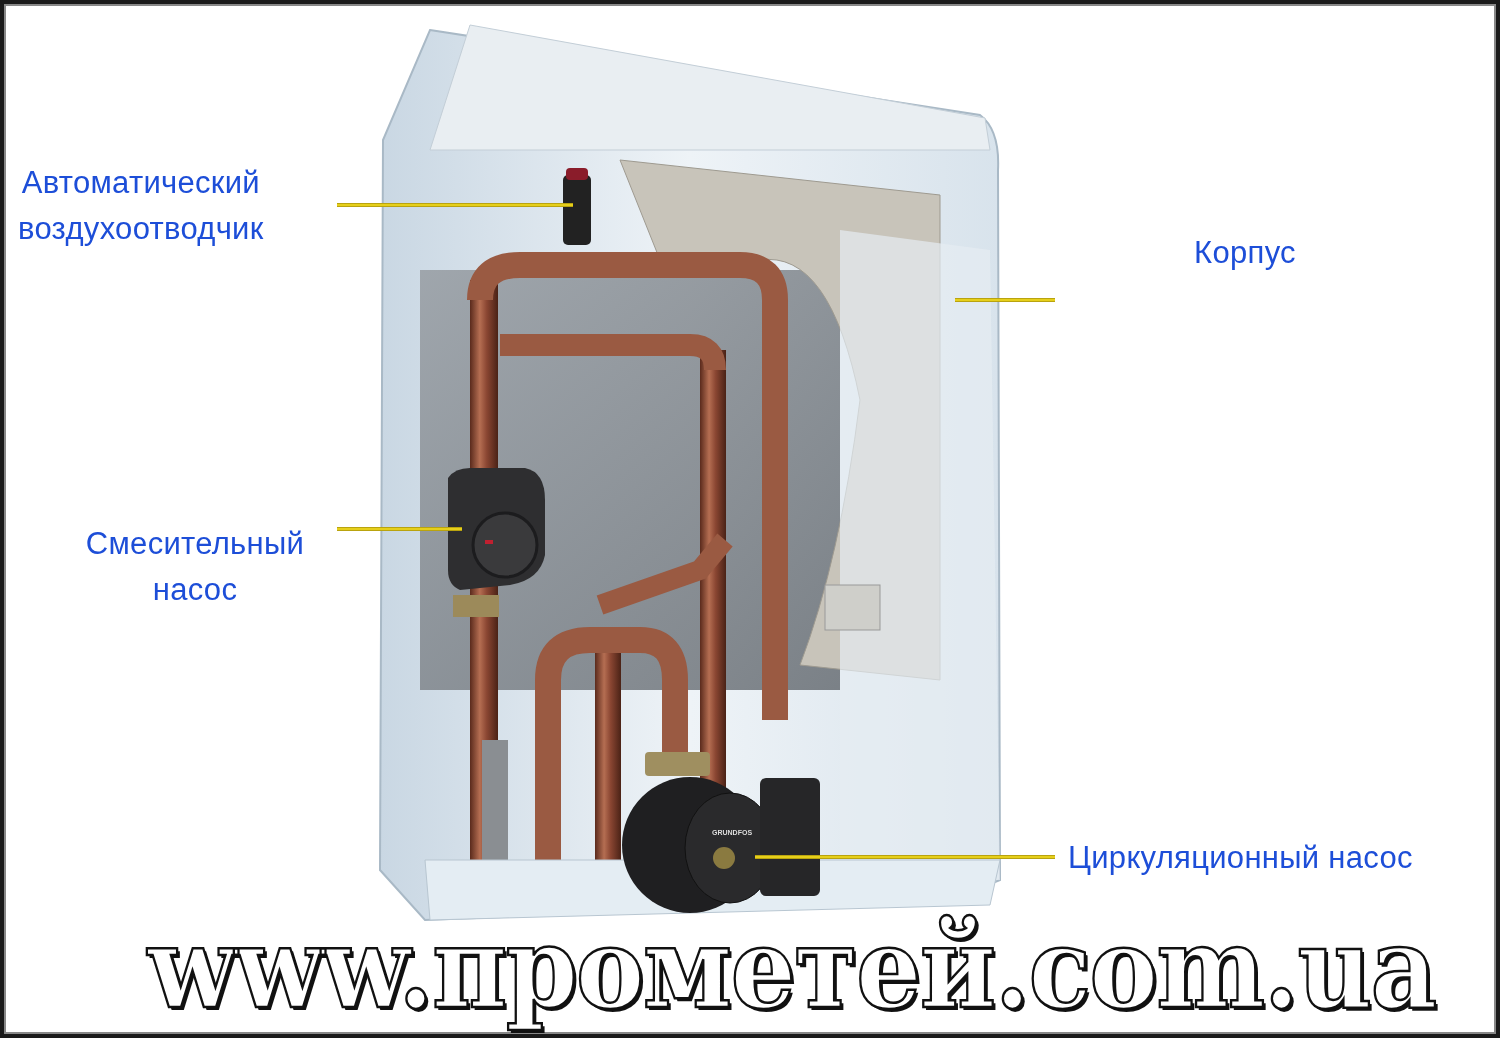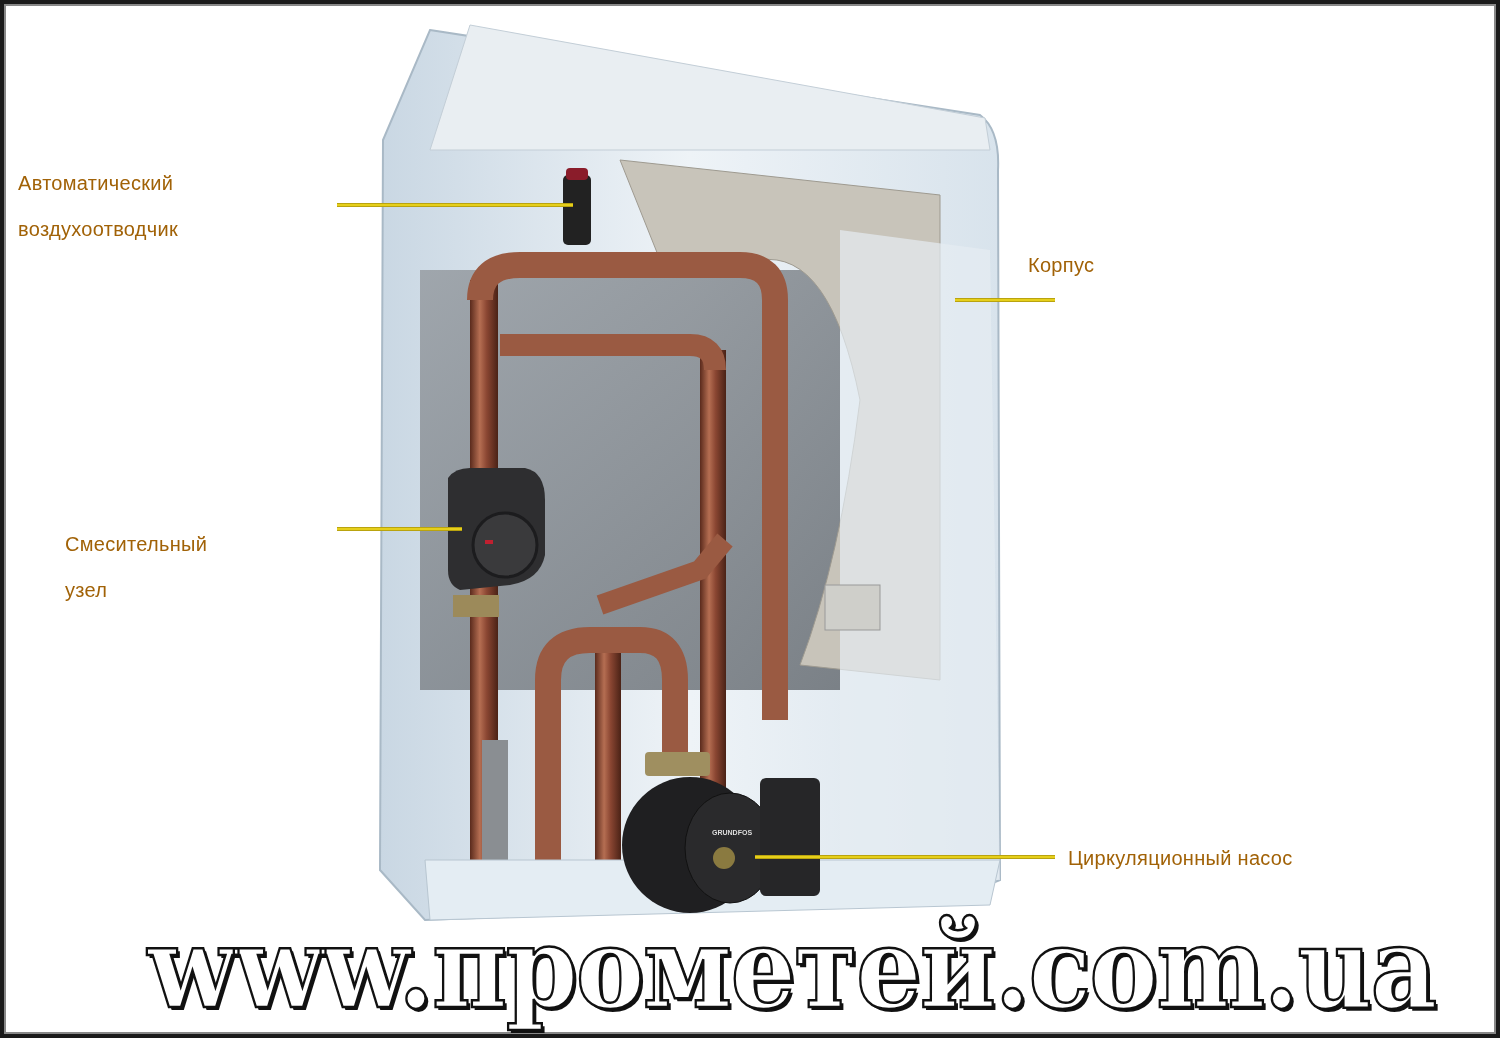--- a/index.html
+++ b/index.html
@@ -1,18 +1,18 @@
 <!DOCTYPE html>
 <html><head>
 <meta charset="utf-8">
 <style>
   html,body{margin:0;padding:0;}
   body{width:1500px;height:1038px;position:relative;overflow:hidden;background:#fff;font-family:"Liberation Sans",sans-serif;}
   .frame{position:absolute;left:0;top:0;width:1500px;height:1038px;box-sizing:border-box;border:4px solid #1a1a1a;box-shadow:inset 0 0 0 2px #888;}
-  .label{position:absolute;color:#a16207;font-size:20px;line-height:46px;text-align:left;white-space:nowrap;letter-spacing:0.3px;}
+  .label{position:absolute;color:#1d4ed8;font-size:31px;line-height:46px;text-align:center;white-space:nowrap;letter-spacing:0.3px;}
   .leader{position:absolute;height:4px;background:#e6cf1a;border-top:1px solid #b9a30f;border-bottom:1px solid #b9a30f;box-sizing:border-box;}
   svg.unit{position:absolute;left:0;top:0;}
   .watermark{position:absolute;left:95px;top:908px;width:1320px;text-align:center;font-family:"DejaVu Serif","Liberation Serif",serif;font-weight:bold;font-size:112px;line-height:120px;color:#fff;letter-spacing:-2px;
     -webkit-text-stroke:2.5px #111;text-shadow:3px 3px 0 #111;transform:scaleX(0.92);transform-origin:center;}
 </style>
 </head>
 <body>
 
 <div class="frame"></div>
 
@@ -80,28 +80,28 @@
 
   <rect x="825" y="585" width="55" height="45" fill="#cfcfca" stroke="#999"></rect>
 </svg>
 
 <div class="label" style="left:18px;top:160px;">
   <div>Автоматический</div>
   <div>воздухоотводчик</div>
 </div>
 <div class="leader" style="left:337px;top:203px;width:236px;"></div>
 
-<div class="label" style="left:1028px;top:230px;width:370px;margin-top:12px;">
+<div class="label" style="left:1060px;top:230px;width:370px;">
   <div>Корпус</div>
 </div>
 <div class="leader" style="left:955px;top:298px;width:100px;"></div>
 
 <div class="label" style="left:65px;top:480px;width:260px;margin-top:41px;">
   <div>Смесительный</div>
-  <div>узел</div>
+  <div>насос</div>
 </div>
 <div class="leader" style="left:337px;top:527px;width:125px;"></div>
 
 <div class="label" style="left:1068px;top:835px;">
   <div>Циркуляционный насос</div>
 </div>
 <div class="leader" style="left:755px;top:855px;width:300px;"></div>
 
 <div class="watermark">www.прометей.com.ua</div>
 

